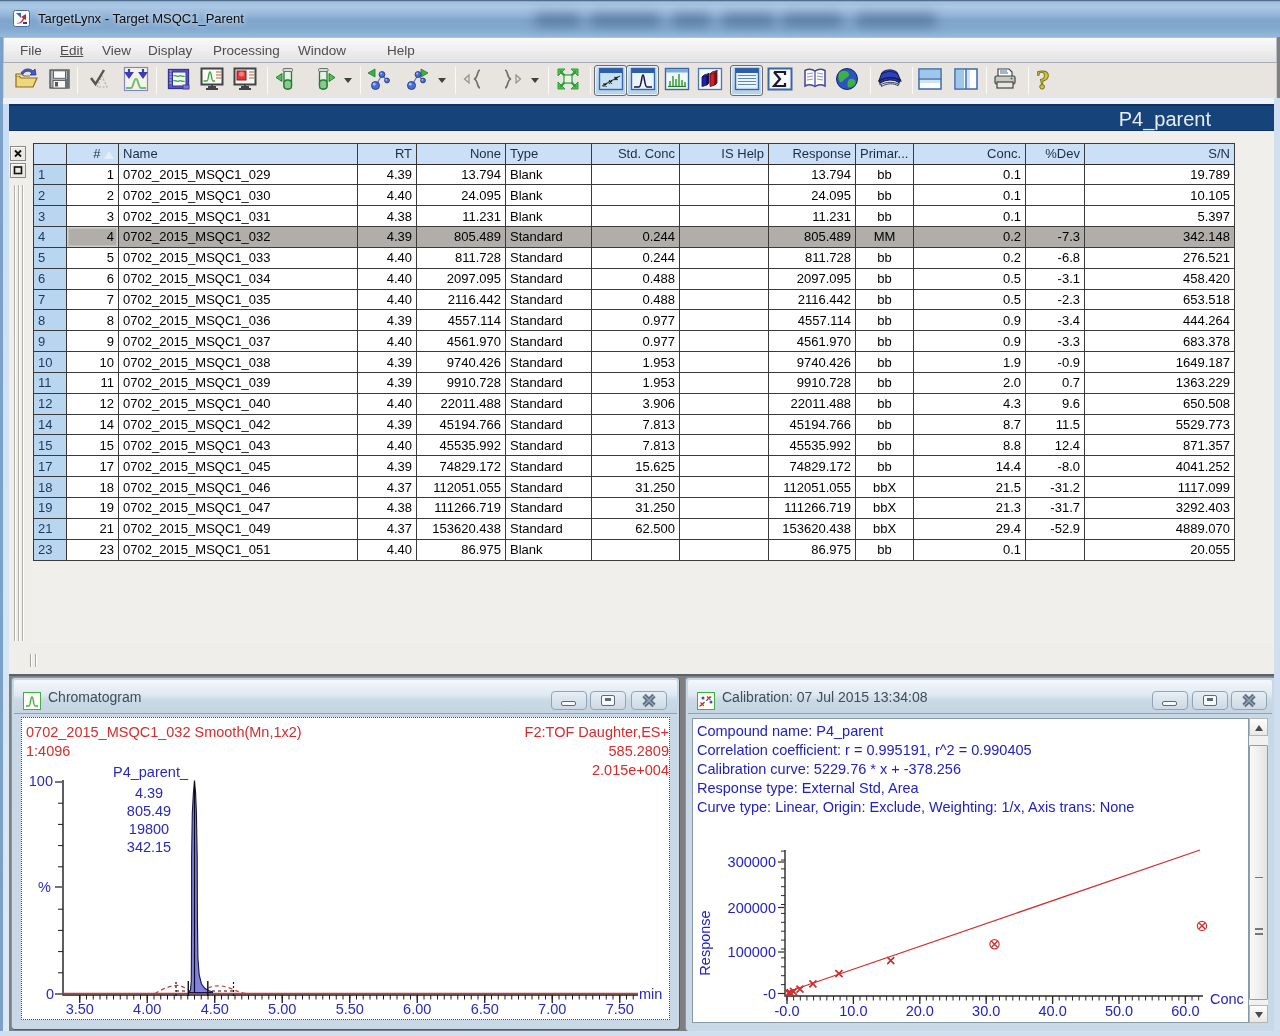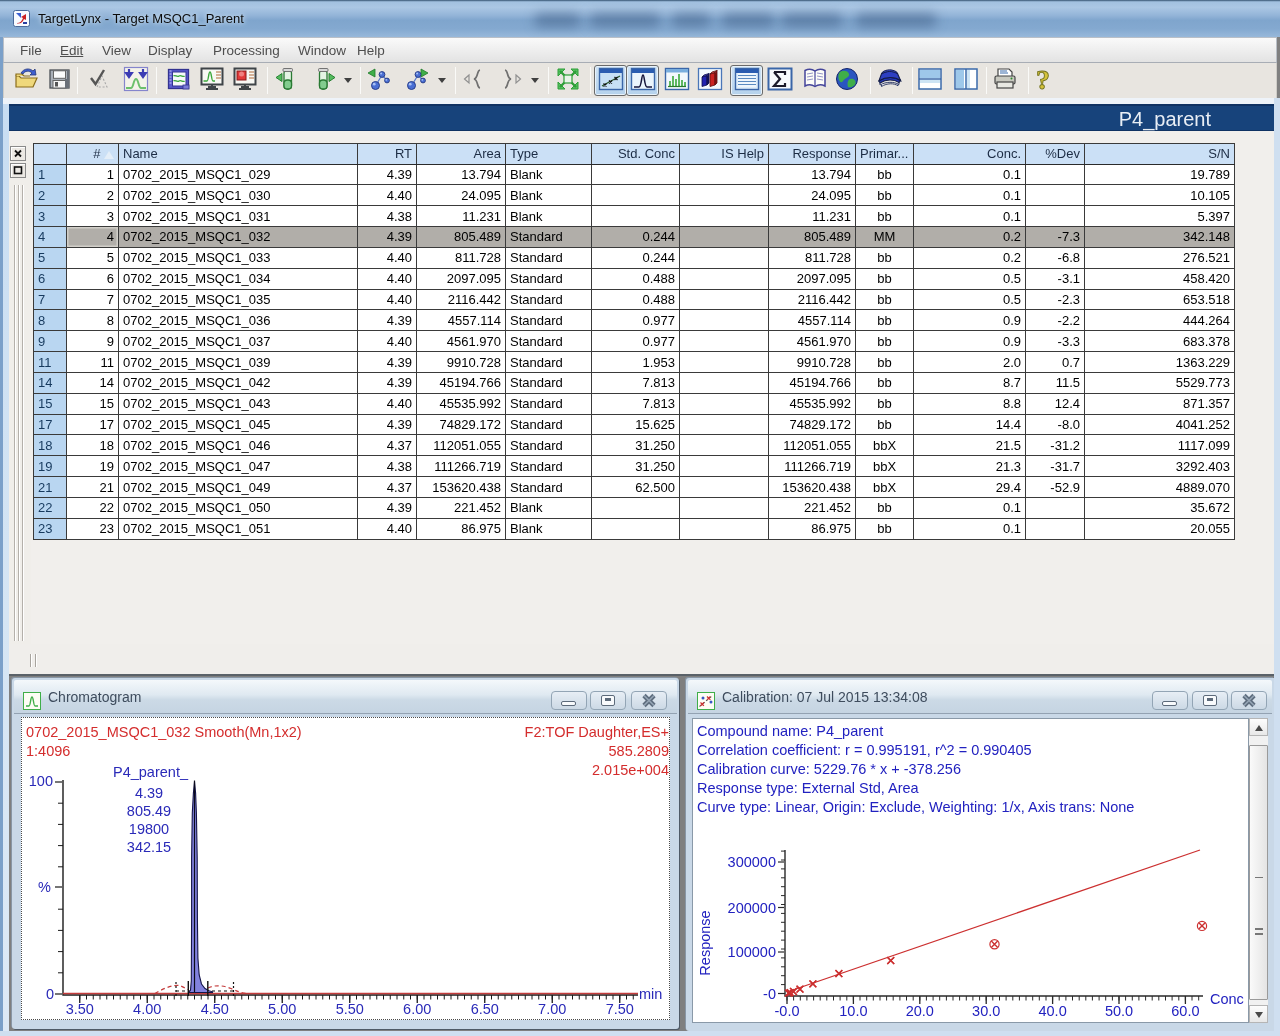--- a/index.html
+++ b/index.html
@@ -89,21 +89,21 @@
 <div class="abs tblur" style="left:782px; width:60px;"></div>
 <div class="abs tblur" style="left:856px; width:80px;"></div>
 <div class="abs" id="titletext">TargetLynx - Target MSQC1_Parent</div>
 <div class="abs" id="menubar">
   <span class="menuitem" style="left:16px;">File</span>
   <span class="menuitem" style="left:56px;text-decoration:underline;">Edit</span>
   <span class="menuitem" style="left:98px;">View</span>
   <span class="menuitem" style="left:144px;">Display</span>
   <span class="menuitem" style="left:209px;">Processing</span>
   <span class="menuitem" style="left:294px;">Window</span>
-  <span class="menuitem" style="left:353px;">Help</span>
+  <span class="menuitem" style="left:383px;">Help</span>
 </div>
 <div class="abs" id="toolbar">
   <div class="ticon" style="left:10px; width:26px;"><svg width="26" height="26" viewBox="0 0 26 26">
         <path d="M2,10 L2,21 L19,21 L23,12 L7,12 L5,10 Z" fill="#efd87b" stroke="#8a6d1c" stroke-width="1.2"></path>
 <path d="M2,10 L2,8 L8,8 L10,10 L16,10" fill="#efd87b" stroke="#8a6d1c" stroke-width="1.2"></path>
 <path d="M7,7 C10,2 16,2 19,5 L21,3 L22,9 L16,9 L18,7 C15,4.5 11,4.5 9,8 Z" fill="#3f5fd0" stroke="#24367a" stroke-width="0.8"></path>
       </svg></div>
   <div class="ticon" style="left:42px; width:26px;"><svg width="26" height="26" viewBox="0 0 26 26">
         <rect x="4" y="4" width="19" height="18" fill="#aab0b8" stroke="#4c5056" stroke-width="1.3"></rect>
 <rect x="7.5" y="4.8" width="12" height="7.5" fill="#fcfcfc" stroke="#666"></rect>
@@ -322,21 +322,21 @@
       <col style="width:112px">
       <col style="width:59px">
       <col style="width:150px">
     </colgroup>
   <tbody>
       <tr class="hdr">
         <td></td>
         <td class="num">#&nbsp;<span style="display:inline-block;width:0;height:0;border-left:5px solid transparent;border-right:5px solid transparent;border-bottom:8px solid #e4eef8;position:relative;top:1px;"></span></td>
         <td>Name</td>
         <td class="num">RT</td>
-        <td class="num">Area</td>
+        <td class="num">None</td>
         <td>Type</td>
         <td class="num">Std. Conc</td>
         <td class="num">IS Help</td>
         <td class="num">Response</td>
         <td>Primar...</td>
         <td class="num">Conc.</td>
         <td class="num">%Dev</td>
         <td class="num">S/N</td>
       </tr>
   <tr>
@@ -449,54 +449,84 @@
         <td class="num">8</td>
         <td>0702_2015_MSQC1_036</td>
         <td class="num">4.39</td>
         <td class="num">4557.114</td>
         <td>Standard</td>
         <td class="num">0.977</td>
         <td class="num"></td>
         <td class="num">4557.114</td>
         <td style="text-align:center">bb</td>
         <td class="num">0.9</td>
-        <td class="num">-2.2</td>
+        <td class="num">-3.4</td>
         <td class="num">444.264</td>
       </tr>
   <tr>
         <td class="gut">9</td>
         <td class="num">9</td>
         <td>0702_2015_MSQC1_037</td>
         <td class="num">4.40</td>
         <td class="num">4561.970</td>
         <td>Standard</td>
         <td class="num">0.977</td>
         <td class="num"></td>
         <td class="num">4561.970</td>
         <td style="text-align:center">bb</td>
         <td class="num">0.9</td>
         <td class="num">-3.3</td>
         <td class="num">683.378</td>
       </tr>
   <tr>
+        <td class="gut">10</td>
+        <td class="num">10</td>
+        <td>0702_2015_MSQC1_038</td>
+        <td class="num">4.39</td>
+        <td class="num">9740.426</td>
+        <td>Standard</td>
+        <td class="num">1.953</td>
+        <td class="num"></td>
+        <td class="num">9740.426</td>
+        <td style="text-align:center">bb</td>
+        <td class="num">1.9</td>
+        <td class="num">-0.9</td>
+        <td class="num">1649.187</td>
+      </tr>
+  <tr>
         <td class="gut">11</td>
         <td class="num">11</td>
         <td>0702_2015_MSQC1_039</td>
         <td class="num">4.39</td>
         <td class="num">9910.728</td>
         <td>Standard</td>
         <td class="num">1.953</td>
         <td class="num"></td>
         <td class="num">9910.728</td>
         <td style="text-align:center">bb</td>
         <td class="num">2.0</td>
         <td class="num">0.7</td>
         <td class="num">1363.229</td>
       </tr>
   <tr>
+        <td class="gut">12</td>
+        <td class="num">12</td>
+        <td>0702_2015_MSQC1_040</td>
+        <td class="num">4.40</td>
+        <td class="num">22011.488</td>
+        <td>Standard</td>
+        <td class="num">3.906</td>
+        <td class="num"></td>
+        <td class="num">22011.488</td>
+        <td style="text-align:center">bb</td>
+        <td class="num">4.3</td>
+        <td class="num">9.6</td>
+        <td class="num">650.508</td>
+      </tr>
+  <tr>
         <td class="gut">14</td>
         <td class="num">14</td>
         <td>0702_2015_MSQC1_042</td>
         <td class="num">4.39</td>
         <td class="num">45194.766</td>
         <td>Standard</td>
         <td class="num">7.813</td>
         <td class="num"></td>
         <td class="num">45194.766</td>
         <td style="text-align:center">bb</td>
@@ -571,35 +601,20 @@
         <td class="num">4.37</td>
         <td class="num">153620.438</td>
         <td>Standard</td>
         <td class="num">62.500</td>
         <td class="num"></td>
         <td class="num">153620.438</td>
         <td style="text-align:center">bbX</td>
         <td class="num">29.4</td>
         <td class="num">-52.9</td>
         <td class="num">4889.070</td>
-      </tr>
-  <tr>
-        <td class="gut">22</td>
-        <td class="num">22</td>
-        <td>0702_2015_MSQC1_050</td>
-        <td class="num">4.39</td>
-        <td class="num">221.452</td>
-        <td>Blank</td>
-        <td class="num"></td>
-        <td class="num"></td>
-        <td class="num">221.452</td>
-        <td style="text-align:center">bb</td>
-        <td class="num">0.1</td>
-        <td class="num"></td>
-        <td class="num">35.672</td>
       </tr>
   <tr>
         <td class="gut">23</td>
         <td class="num">23</td>
         <td>0702_2015_MSQC1_051</td>
         <td class="num">4.40</td>
         <td class="num">86.975</td>
         <td>Blank</td>
         <td class="num"></td>
         <td class="num"></td>

